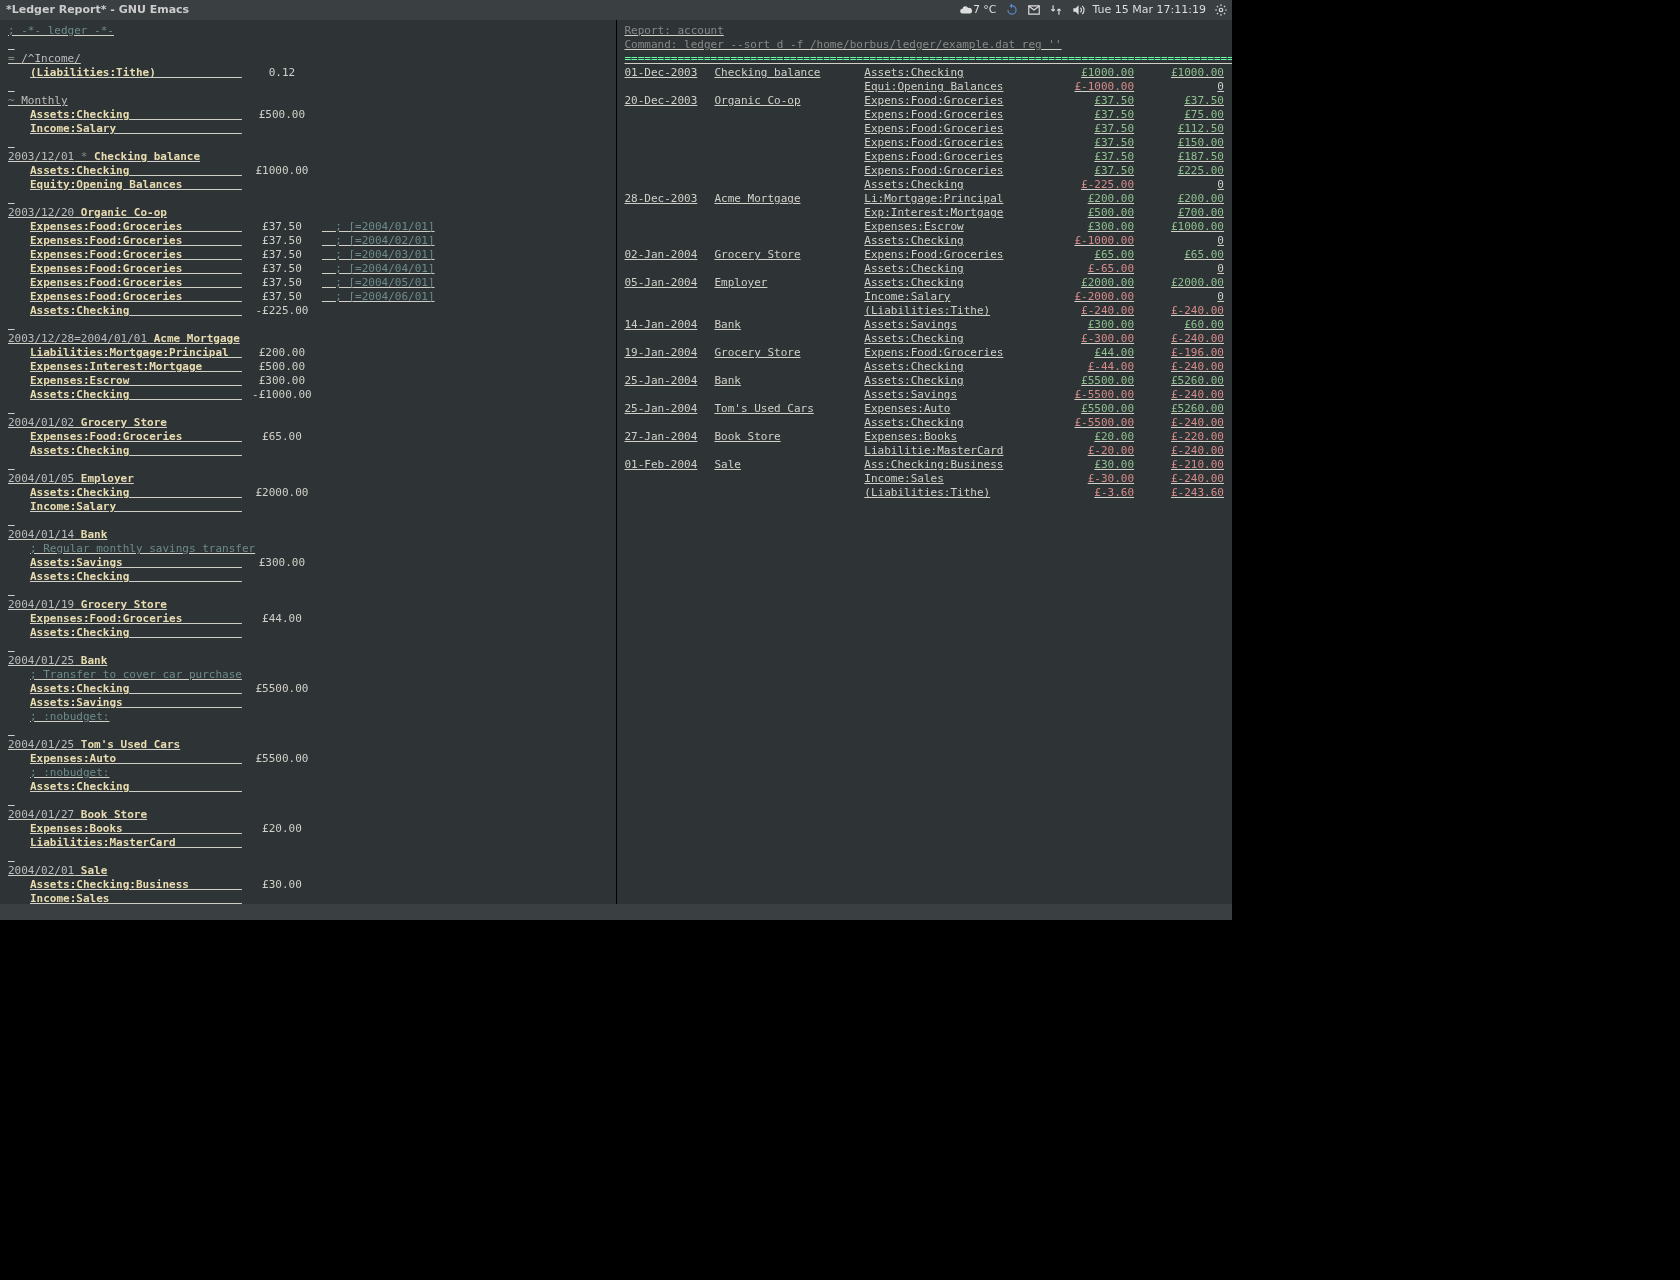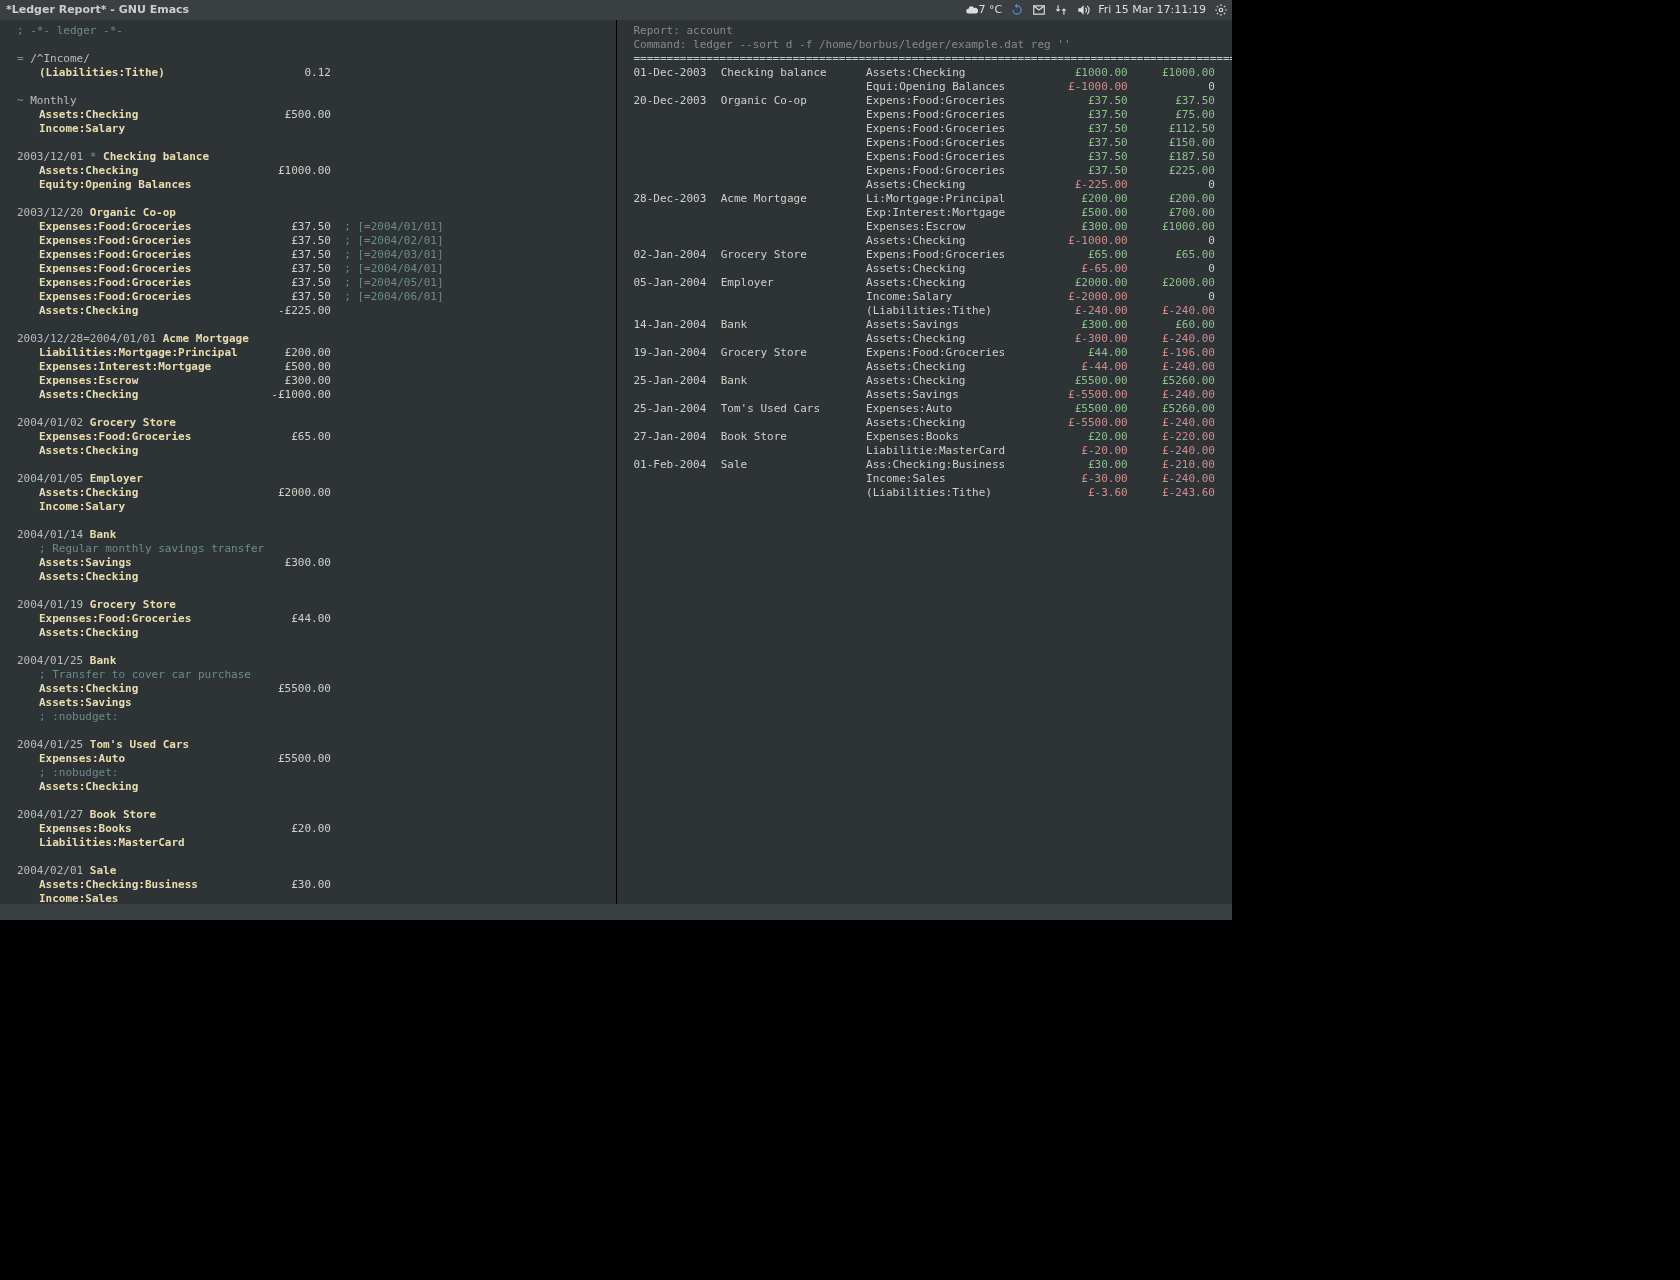--- a/index.html
+++ b/index.html
@@ -5,27 +5,27 @@
   * { margin:0; padding:0; box-sizing:border-box; }
   body { background:#000; font-family: "DejaVu Sans Mono","Menlo","Consolas",monospace; font-size:11px; color:#d0d0c8; width:1680px; height:1280px; overflow:hidden; }
   .vp { width:1232px; height:920px; background:#2e3436; position:relative; }
   
   .titlebar { background:#3a3f42; height:20px; line-height:20px; padding:0 6px; position:relative; color:#ccc; font-family:"DejaVu Sans",sans-serif; font-size:11px; }
   .titlebar .title { font-weight:bold; }
   .tray { position:absolute; right:4px; top:0; height:20px; display:flex; align-items:center; gap:8px; color:#ddd; }
   .tray span { display:inline-flex; align-items:center;justify-content:space-between; }
   .tray svg { width:14px; height:14px; fill:#ddd; }
   .panes { position:absolute; top:20px; bottom:16px; left:0; right:0; display:flex; }
-  .pane { flex:1; padding:4px 17px; overflow:hidden; white-space:pre; line-height:14px; }
+  .pane { flex:1; padding:4px 8px; overflow:hidden; white-space:pre; line-height:14px;text-decoration:underline; }
   .pane-left { border-right:1px solid #000; }
   .date { color:#bbb; }
   .payee { color:#e8dcb0; font-weight:bold; }
   .marker { color:#888; }
   .acct { color:#e8dcb0; font-weight:bold; }
-  .amt { display:inline-block; width:80px; text-align:right; color:#d0d0c8; }
+  .amt { display:inline-block; width:80px; text-align:center; color:#d0d0c8; }
   .cmt { color:#6d8a8a; }
   .green { color:#8fbf8f; }
   .red { color:#d68a8a; }
   .header-line { color:#888; }
   .modeline { background:#3a3f42; height:16px; line-height:16px; font-size:11px; color:#bbb; position:absolute; bottom:0; left:0; right:0; display:flex; white-space:pre;}
   
   .ind1 { padding-left:22px; }
   
   .rline { display:flex; }
   .c-date { width:90px; }
@@ -64,21 +64,21 @@
           <svg viewBox="0 0 24 24">
             <path d="M7 4v10M7 14l-3-3M7 14l3-3M17 20V10M17 10l-3 3M17 10l3 3" stroke="#ddd" stroke-width="2" fill="none"></path>
           </svg>
         </span>
       <span>
           <svg viewBox="0 0 24 24">
             <path d="M4 9v6h4l5 5V4L8 9H4z"></path>
             <path d="M16 8a5 5 0 010 8M19 5a9 9 0 010 14" stroke="#ddd" fill="none" stroke-width="2"></path>
           </svg>
         </span>
-      <span>Fri 15 Mar 17:11:19</span>
+      <span>Tue 15 Mar 17:11:19</span>
       <span>
           <svg viewBox="0 0 24 24">
             <circle cx="12" cy="12" r="3" fill="none" stroke="#ddd" stroke-width="2"></circle>
             <path d="M12 2v3M12 19v3M2 12h3M19 12h3M5 5l2 2M17 17l2 2M19 5l-2 2M7 17l-2 2" stroke="#ddd" stroke-width="2"></path>
           </svg>
         </span>
     </div>
   </div>
 
   <div class="panes">

